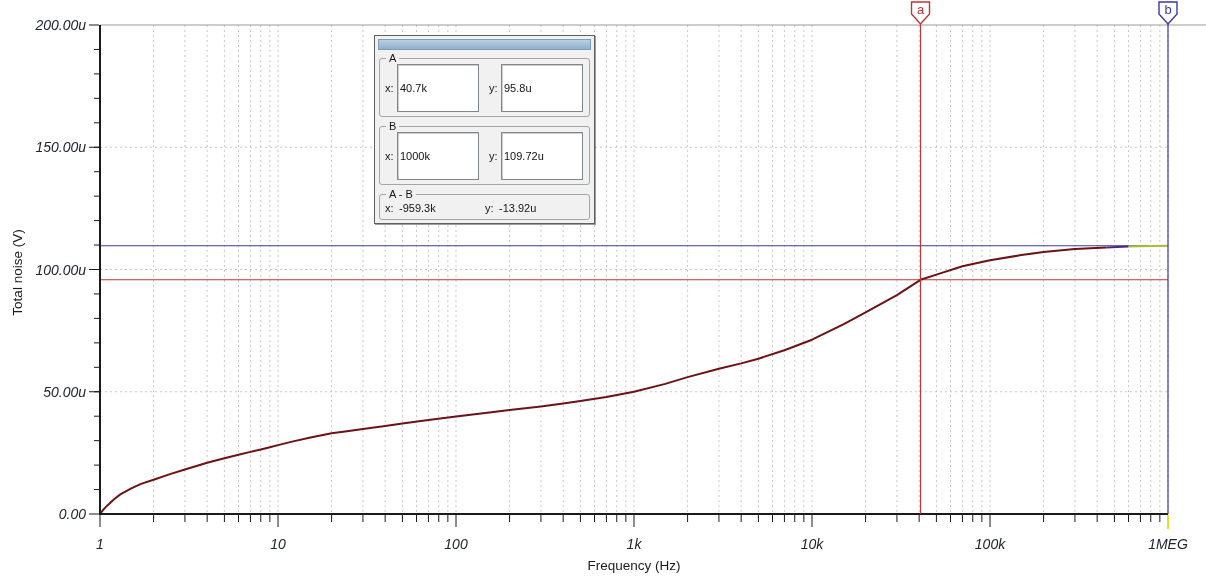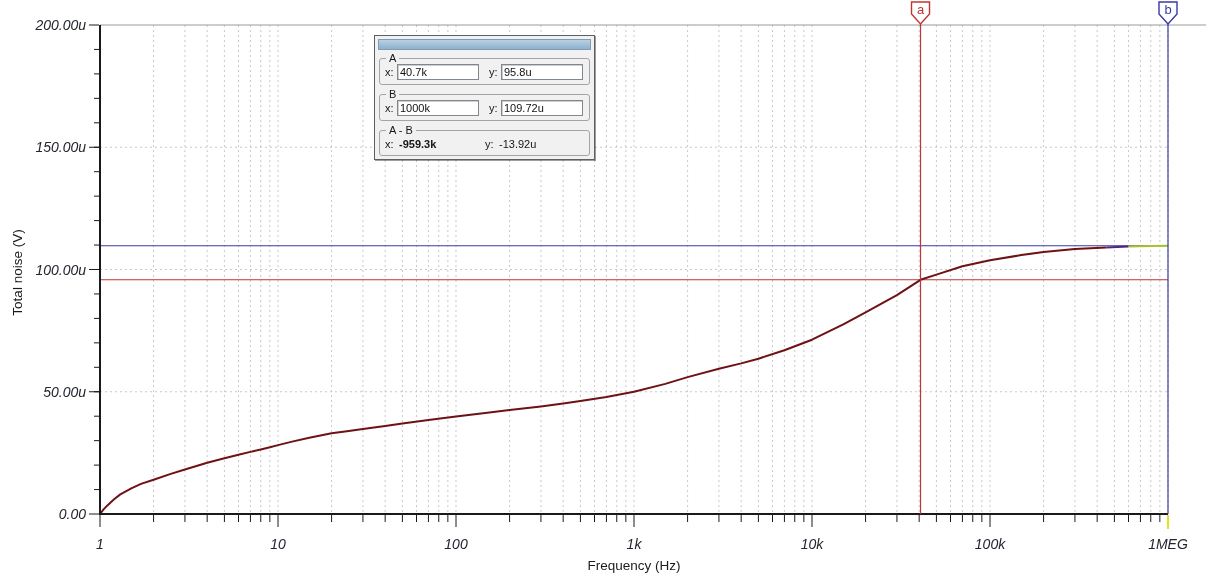--- a/index.html
+++ b/index.html
@@ -16,25 +16,25 @@
          border:1px solid #5f5f5f;box-shadow:1px 1px 0 rgba(40,40,40,.45);}
   .titlebar{height:9px;margin:3px 3px 2px 3px;border:1px solid #7e9cb5;
             background:linear-gradient(#b9d0e2,#8db1cd);}
   .panel fieldset{margin:0 4px 3px 4px;border:1px solid #a5a5a5;border-radius:3px;
                   padding:0 5px 4px 5px;background:#f1f1f1;}
   .panel legend{font-size:11px;color:#151515;padding:0 3px;margin-left:1px;}
   .row{display:flex;align-items:center;font-size:11px;color:#151515;}
   .row .lbl{width:12px;}
   .row .lbl2{width:12px;margin-left:10px;}
   .panel input{width:76px;height:14px;font-size:11px;font-family:"Liberation Sans",sans-serif;
-               color:#111;padding:0 2px;background:#fff;border:1px solid #81878f;
+               color:#111;padding:16px 2px;background:#fff;border:1px solid #81878f;
                box-shadow:inset 1px 1px 0 #cdcdcd;}
   .diff-row{display:flex;font-size:11px;color:#151515;padding:2px 0 1px 0;}
   .diff-row .dlbl{width:14px;}
-  .diff-row .dval{width:76px;font-weight:bold;}
+  .diff-row .dval{width:76px;}
   .diff-row .dlbl2{width:14px;margin-left:10px;}
 </style>
 </head>
 <body>
 
 <div class="stage">
   <svg id="chart" width="1206" height="585" viewBox="0 0 1206 585">
       <line x1="153.58333922818866" y1="25" x2="153.58333922818866" y2="514" stroke="#c9c9c9" stroke-width="1" stroke-dasharray="2,3"></line>
       <line x1="184.92758334009991" y1="25" x2="184.92758334009991" y2="514" stroke="#c9c9c9" stroke-width="1" stroke-dasharray="2,3"></line>
       <line x1="207.16667845637733" y1="25" x2="207.16667845637733" y2="514" stroke="#c9c9c9" stroke-width="1" stroke-dasharray="2,3"></line>

